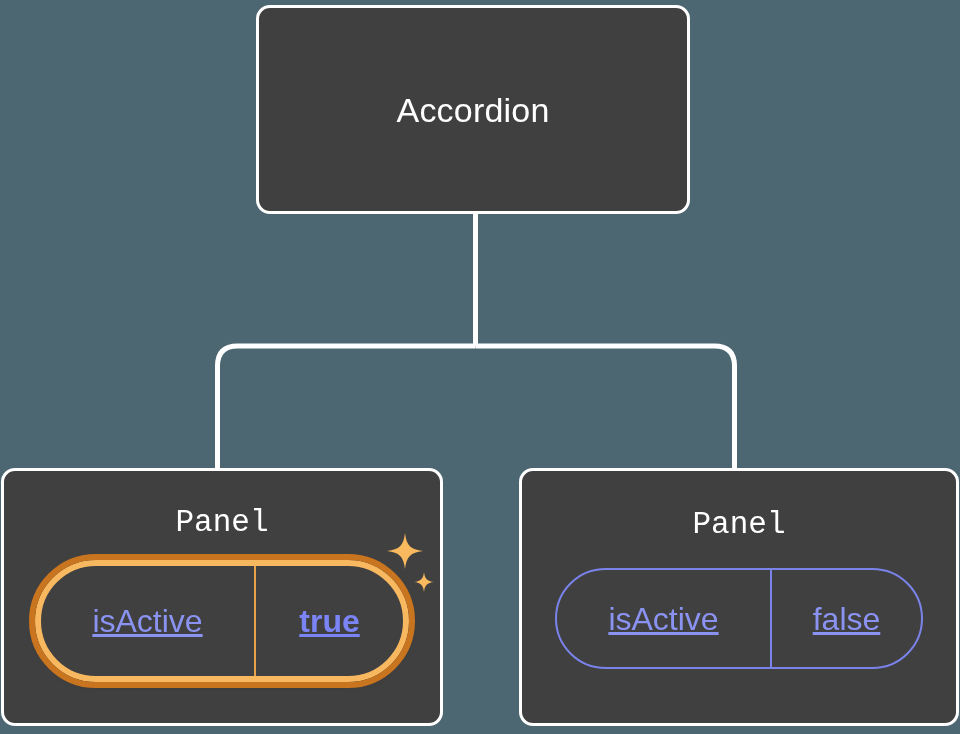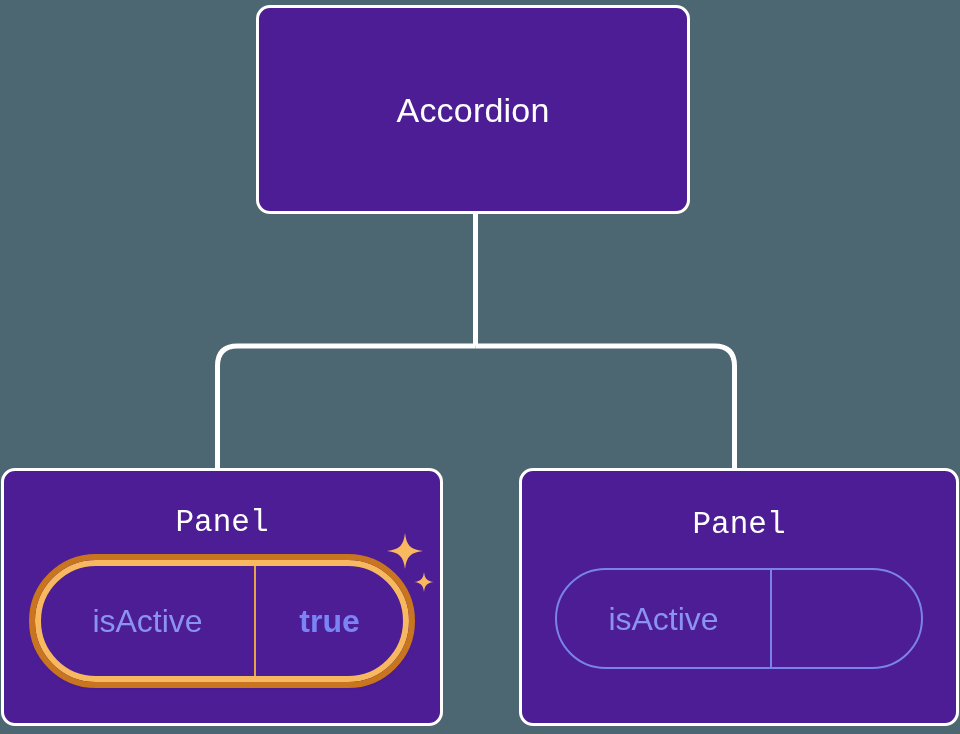--- a/index.html
+++ b/index.html
@@ -26,21 +26,21 @@
     top: 0;
     width: 960px;
     height: 734px;
     pointer-events: none;
   }
 
   
   .node {
     position: absolute;
     box-sizing: border-box;
-    background: #4c1d95;
+    background: #404040;
     border: 3px solid #ffffff;
     border-radius: 14px;
     display: flex;
     flex-direction: column;
     align-items: center;
   }
 
   .node-root {
     left: 256px;
     top: 5px;
@@ -90,20 +90,21 @@
     align-items: center;
     border-radius: 999px;
   }
 
   .pill-cell {
     display: flex;
     align-items: center;
     justify-content: center;
     box-sizing: border-box;
     line-height: 1;
+    text-decoration: underline;
   }
 
   
   .pill-normal {
     margin-top: 28px;
     width: 368px;
     height: 101px;
     border: 2px solid #7a83ea;
   }
   .pill-normal .pill-cell {
@@ -184,16 +185,17 @@
 
   <svg class="sparkle-group" viewBox="0 0 56 66" width="56" height="66" aria-hidden="true">
     <path d="M 21 0 C 22.5 12.5 26.5 16.5 39 18 C 26.5 19.5 22.5 23.5 21 36 C 19.5 23.5 15.5 19.5 3 18 C 15.5 16.5 19.5 12.5 21 0 Z" fill="#f9b95e"></path>
     <path d="M 40 39 C 40.9 46 43.1 48.2 50 49 C 43.1 49.8 40.9 52 40 59 C 39.1 52 36.9 49.8 30 49 C 36.9 48.2 39.1 46 40 39 Z" fill="#f9b95e"></path>
   </svg>
 
   <div class="node node-panel node-panel-right">
     <span class="node-title-panel">Panel</span>
     <div class="pill pill-normal">
       <span class="pill-cell pill-key">isActive</span>
+      <span class="pill-cell pill-val">false</span>
     </div>
   </div>
 
 </div>
 
 </body></html>

